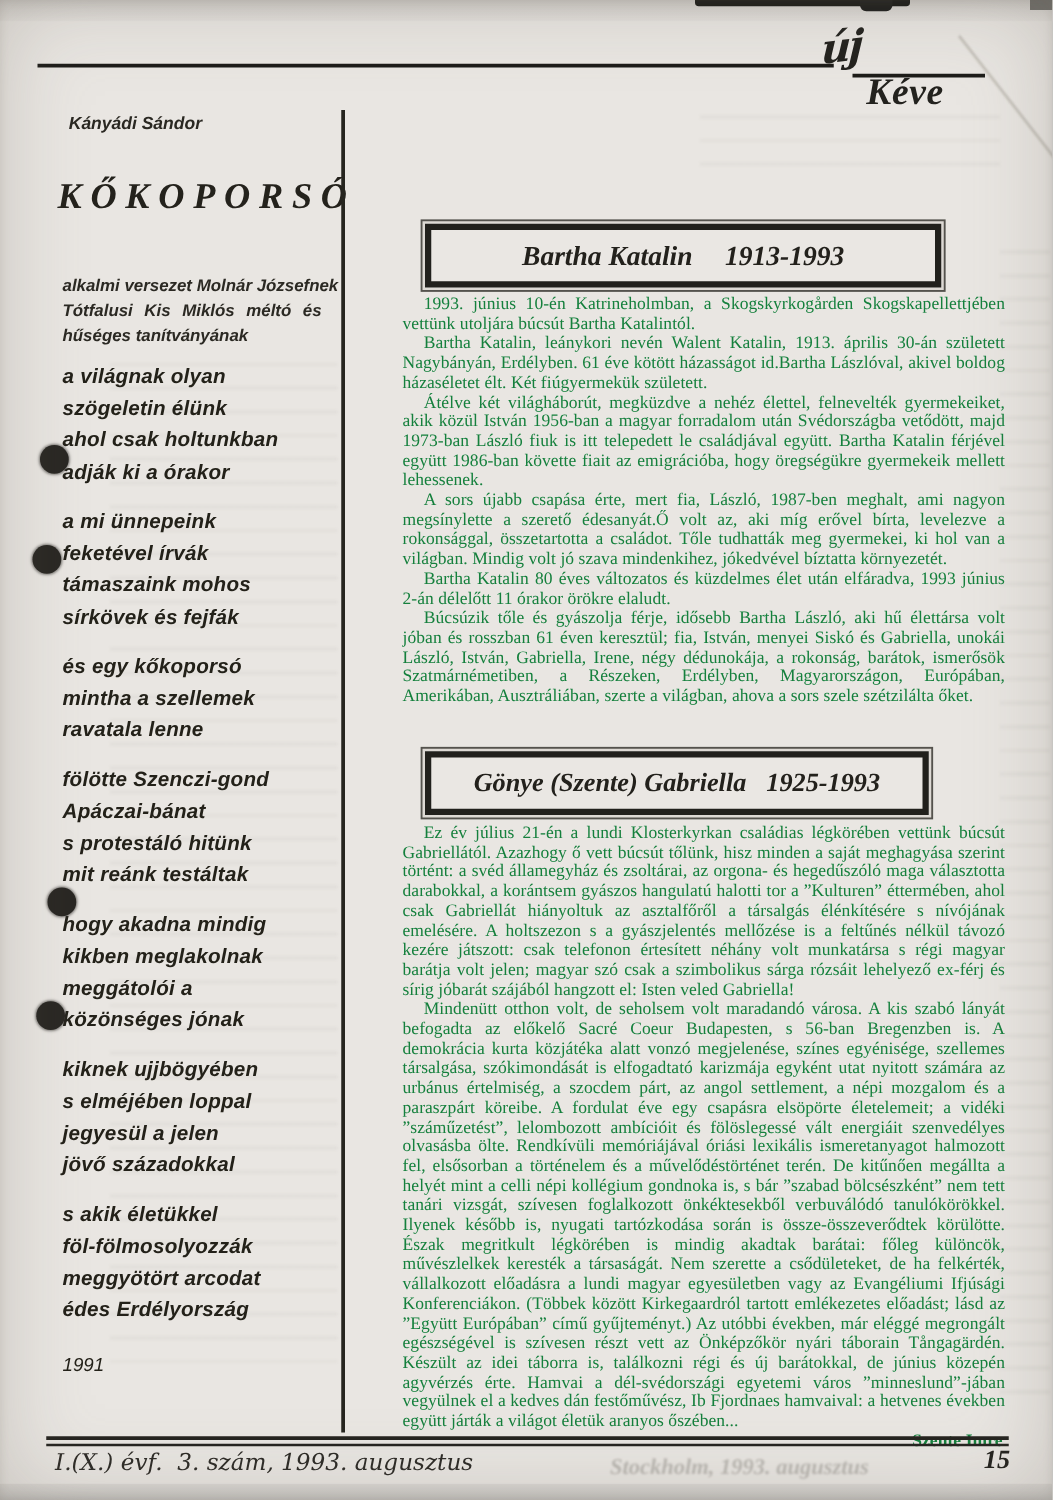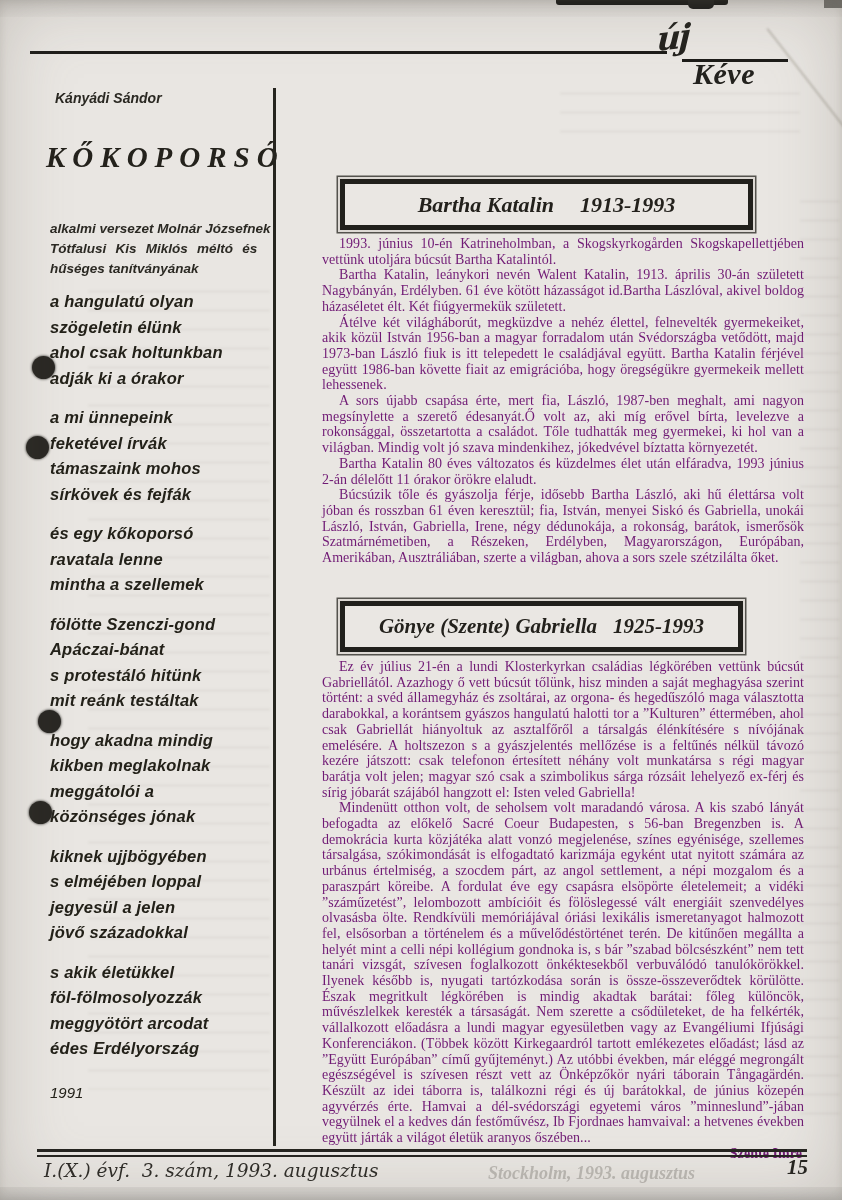--- a/index.html
+++ b/index.html
@@ -49,21 +49,21 @@
   .title-box{position:absolute;height:41px;border:5px solid #21201c;background:#eae7e3;
         box-shadow:0 0 0 2px #ddd9d4, 0 0 0 3.5px #54524d;
         display:flex;align-items:center;justify-content:center;}
   .title-box .t-name,.title-box .t-years{font-style:italic;font-weight:700;color:#23211c;}
   .box-1{left:340px;top:179px;width:403px;}
   .box-1 .t-name,.box-1 .t-years{font-size:22px;}
   .box-1 .t-name{margin-right:26px;}
   .box-2{left:340px;top:601px;width:393px;}
   .box-2 .t-name,.box-2 .t-years{font-size:21px;}
   .box-2 .t-name{margin-right:16px;}
-  .article{position:absolute;left:322px;width:482px;text-align:justify;color:#701a75;
+  .article{position:absolute;left:322px;width:482px;text-align:justify;color:#15803d;
         font-size:14px;line-height:15.7px;letter-spacing:.05px;}
   .article p{margin:0;text-indent:17px;}
   .article-1{top:236px;}
   .article-2{top:659px;}
   .signature{margin-top:-15.7px;text-align:right;font-weight:700;padding-right:2px;text-indent:0;}
   
   .footer-rule{position:absolute;left:37px;top:1149px;width:770px;height:3px;
         border-top:3px solid #24231f;border-bottom:2px solid #24231f;}
   .footer-issue{position:absolute;left:44px;top:1160px;font-family:"DejaVu Serif",serif;font-style:italic;
         font-size:18.5px;color:#2c2a26;white-space:pre;}
@@ -93,35 +93,35 @@
   <div class="poem-author">Kányádi Sándor</div>
   <div class="poem-title">KŐKOPORSÓ</div>
   <div class="poem-dedication">
     <div class="ded-line">alkalmi versezet Molnár Józsefnek</div>
     <div class="ded-line ded-line-justified">Tótfalusi Kis Miklós méltó és</div>
     <div class="ded-line">hűséges tanítványának</div>
   </div>
 
   <div class="poem-body">
     <div class="stanza">
-      <div class="poem-line">a hangulatú olyan</div>
+      <div class="poem-line">a világnak olyan</div>
       <div class="poem-line">szögeletin élünk</div>
       <div class="poem-line">ahol csak holtunkban</div>
       <div class="poem-line">adják ki a órakor</div>
     </div>
     <div class="stanza">
       <div class="poem-line">a mi ünnepeink</div>
       <div class="poem-line">feketével írvák</div>
       <div class="poem-line">támaszaink mohos</div>
       <div class="poem-line">sírkövek és fejfák</div>
     </div>
     <div class="stanza">
       <div class="poem-line">és egy kőkoporsó</div>
+      <div class="poem-line">mintha a szellemek</div>
       <div class="poem-line">ravatala lenne</div>
-      <div class="poem-line">mintha a szellemek</div>
     </div>
     <div class="stanza">
       <div class="poem-line">fölötte Szenczi-gond</div>
       <div class="poem-line">Apáczai-bánat</div>
       <div class="poem-line">s protestáló hitünk</div>
       <div class="poem-line">mit reánk testáltak</div>
     </div>
     <div class="stanza">
       <div class="poem-line">hogy akadna mindig</div>
       <div class="poem-line">kikben meglakolnak</div>

